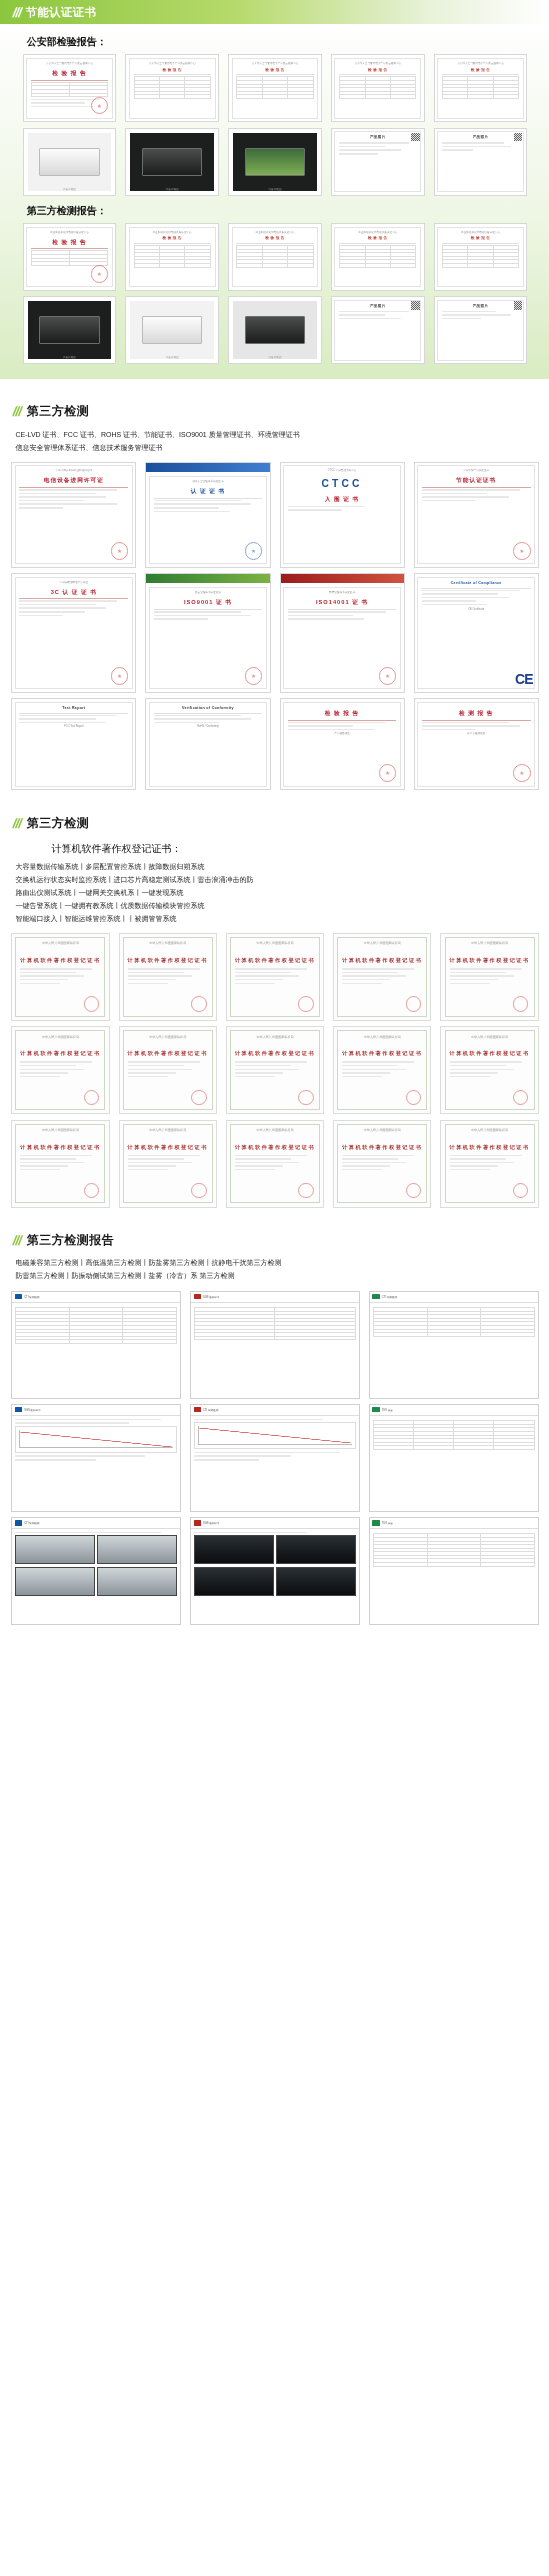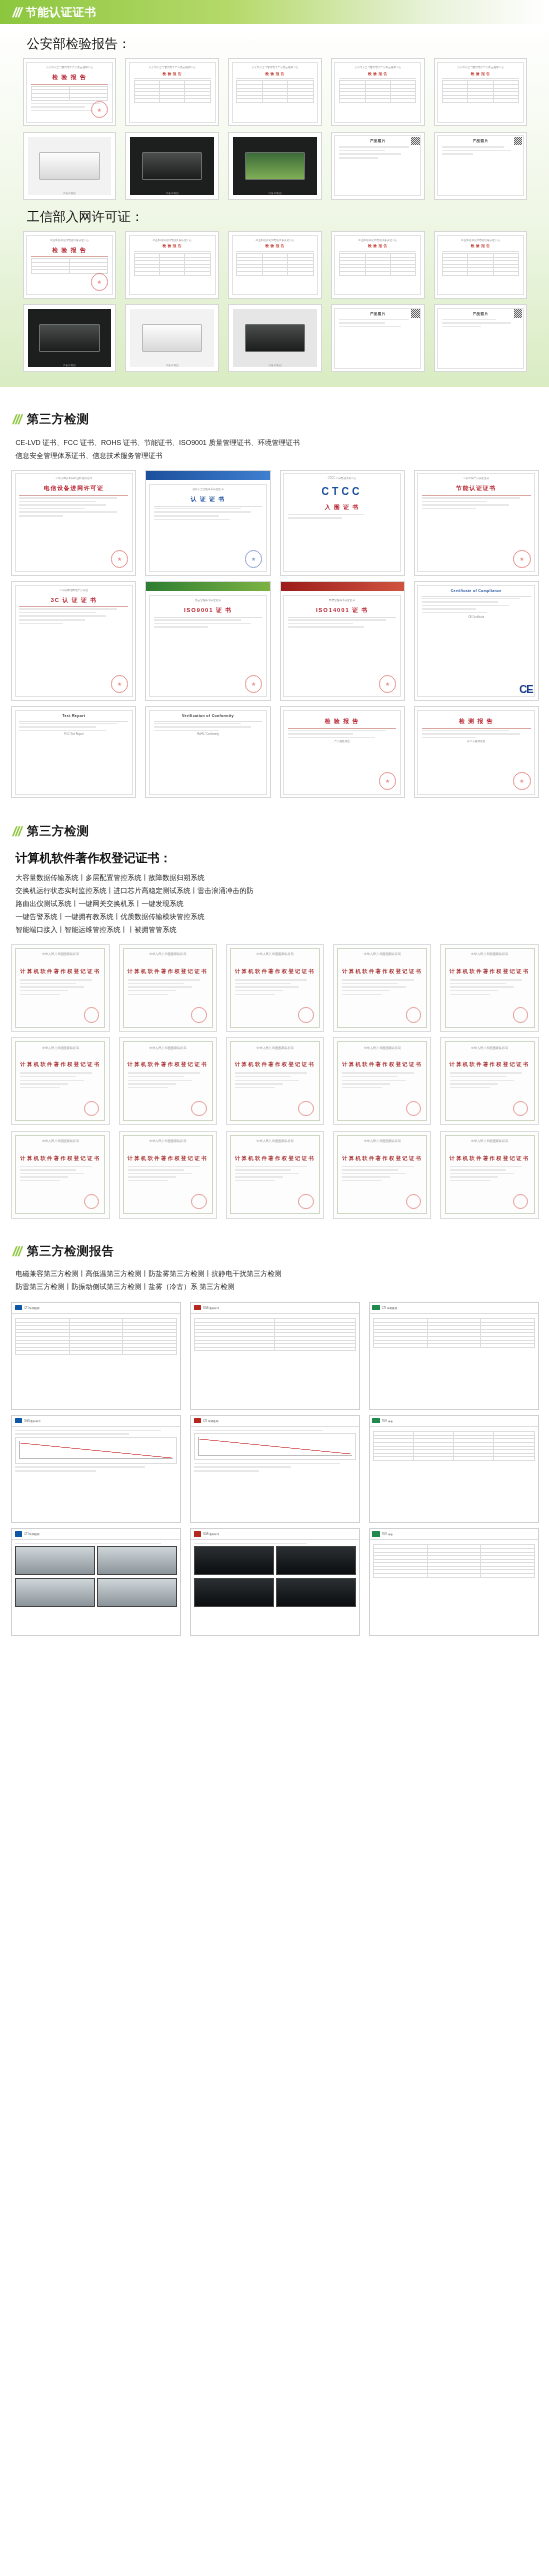--- a/index.html
+++ b/index.html
@@ -46,22 +46,22 @@
     background: linear-gradient(90deg, #8cc63e 0%, #b5d96a 42%, #e8f2d9 78%, #ffffff 100%);
     display: flex;
     align-items: center;
     padding-left: 13.4px;
     gap: 4.1px;
   }
   .top-banner .hdr-slashes { color: #ffffff; }
   .top-banner .hdr-title { color: #ffffff; font-size: 11.3px; }
 
   .sub-title {
-    font-size: 13px;
-    font-weight: 400;
+    font-size: 10px;
+    font-weight: 700;
     color: #111;
     padding: 8.2px 0 5.2px 15.5px;
   }
 
   .cert-strip {
     background: linear-gradient(180deg,#ffffff 0%, #eef6e4 55%, #d9ecc2 100%);
     padding: 3.1px 11.3px 9.3px 11.3px;
   }
 
   .grid {
@@ -185,21 +185,21 @@
     background: linear-gradient(180deg,#4a4e4c,#1b1d1c);
     border:0.5px solid #6a6e6c;
     border-radius:1px;
   }
   .photo.green .dev { background: linear-gradient(180deg,#3c6b3a,#7fae55); }
   .photo.white { background:#f2f2f2; }
   .photo.white .dev { background: linear-gradient(180deg,#fdfdfd,#d8d8d8); border-color:#bbb; }
 
   .badge-ce {
     position:absolute; right:5.2px; bottom:5.2px;
-    font-size: 11px; font-weight:700; color:#1b3f8b; letter-spacing:-1px;
+    font-size: 14px; font-weight:700; color:#1b3f8b; letter-spacing:-1px;
   }
   .badge-text {
     position:absolute; left:50%; transform:translateX(-50%);
     bottom: 4.1px; font-size: 2.6px; color:#999; white-space:nowrap;
   }
 
   .ribbon {
     position:absolute; top:0; left:0; right:0; height:9.3px;
     background: linear-gradient(90deg,#1b4f9c,#3f7fd0);
   }
@@ -208,24 +208,25 @@
 
   .text-block {
     padding: 2.1px 15.5px 7.2px 15.5px;
     font-size: 7px;
     line-height: 1.85;
     color: #1a1a1a;
   }
   .text-block .row { white-space: nowrap; }
 
   .patent-title {
-    font-size: 12px;
-    font-weight: 700;
+    font-size: 10px;
+    font-weight: 400;
     padding: 4.1px 15.5px 3.1px 15.5px;
     color: #111;
+    margin-left: 36px;
   }
 
   
   .patent {
     background:#fdfdfd;
     border:0.5px solid #dcdcdc;
     height: 88px;
     position:relative;
     overflow:hidden;
   }
@@ -549,21 +550,21 @@
           <div class="lines">
               <div class="ln w80"></div>
               <div class="ln w90"></div>
               <div class="ln w40"></div>
             </div>
         </div>
         <div class="qr"></div>
       </div>
     </div>
 
-    <div class="sub-title">工信部入网许可证：</div>
+    <div class="sub-title">第三方检测报告：</div>
 
     <div class="grid c5">
       <div class="cert h130">
         <div class="cert-inner">
           <div class="c-sub">工业和信息化部电信设备认证中心</div>
           <div class="c-bigtitle">检 验 报 告</div>
           <div class="rule red"></div>
           <table class="tbl">
             <tbody>
                 <tr>

